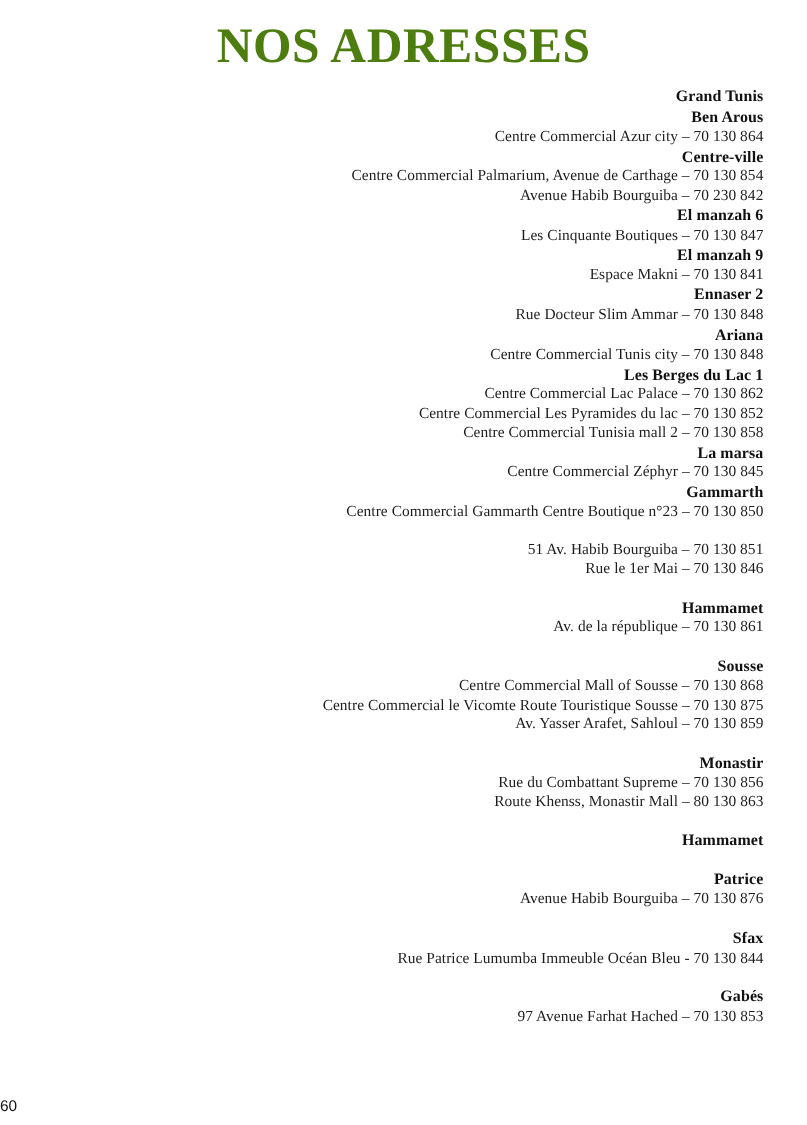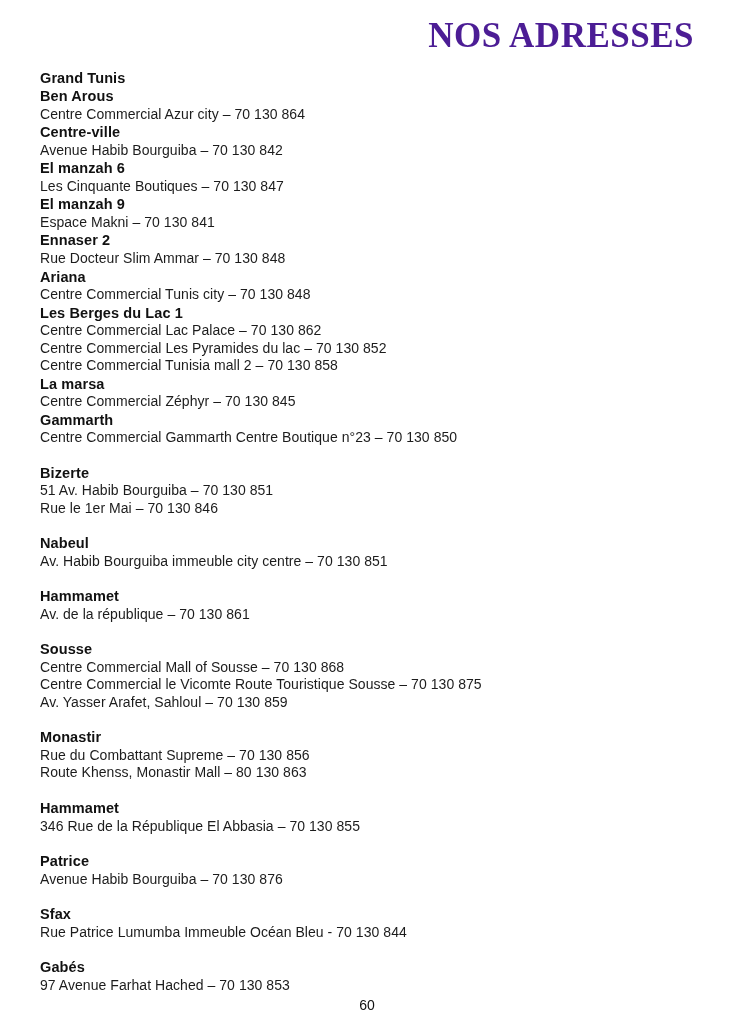--- a/index.html
+++ b/index.html
@@ -15,34 +15,35 @@
     overflow: hidden;
   }
   .page {
     width: 734px;
     height: 1023px;
     box-sizing: border-box;
     padding: 10px 40px 0 40px;
     position: relative;
   }
   .doc-title {
-    text-align: right;
+    text-align: center;
     font-family: "Liberation Serif", serif;
     font-weight: bold;
-    font-size: 35px;
+    font-size: 45px;
     letter-spacing: 0.5px;
-    color: #4c1d95;
+    color: #4d7c0f;
     margin: 8px 0 14px 0;
     line-height: 1.05;
   }
   .sections {
     display: block;
   }
   .section {
-    text-align: left;
+    text-align: right;
+    font-family: Liberation Serif, serif;
   }
   .section.spaced {
     margin-top: 17px;
   }
   .city {
     font-weight: bold;
     font-size: 14.5px;
     line-height: 1.28;
     color: #111111;
     letter-spacing: 0.1px;
@@ -51,21 +52,20 @@
     font-size: 14px;
     line-height: 1.25;
     color: #1c1c1c;
     letter-spacing: 0.05px;
   }
   .page-number {
     position: absolute;
     left: 0;
     right: 0;
     bottom: 10px;
-    text-align: center;
     font-size: 14px;
     color: #111111;
   }
 </style>
 </head>
 <body>
 
 <div class="page">
 
   <h1 class="doc-title">NOS ADRESSES</h1>
@@ -73,21 +73,22 @@
   <div class="sections">
       <div class="section">
         <div class="city">Grand Tunis</div>
       </div>
       <div class="section">
         <div class="city">Ben Arous</div>
         <div class="addr">Centre Commercial Azur city – 70 130 864</div>
       </div>
       <div class="section">
         <div class="city">Centre-ville</div>
-        <div class="addr">Avenue Habib Bourguiba – 70 130 842</div>
+        <div class="addr">Centre Commercial Palmarium, Avenue de Carthage – 70 130 854</div>
+        <div class="addr">Avenue Habib Bourguiba – 70 230 842</div>
       </div>
       <div class="section">
         <div class="city">El manzah 6</div>
         <div class="addr">Les Cinquante Boutiques – 70 130 847</div>
       </div>
       <div class="section">
         <div class="city">El manzah 9</div>
         <div class="addr">Espace Makni – 70 130 841</div>
       </div>
       <div class="section">
@@ -108,46 +109,40 @@
       </div>
       <div class="section">
         <div class="city">La marsa</div>
         <div class="addr">Centre Commercial Zéphyr – 70 130 845</div>
       </div>
       <div class="section">
         <div class="city">Gammarth</div>
         <div class="addr">Centre Commercial Gammarth Centre Boutique n°23 – 70 130 850</div>
       </div>
       <div class="section spaced">
-        <div class="city">Bizerte</div>
         <div class="addr">51 Av. Habib Bourguiba – 70 130 851</div>
         <div class="addr">Rue le 1er Mai – 70 130 846</div>
-      </div>
-      <div class="section spaced">
-        <div class="city">Nabeul</div>
-        <div class="addr">Av. Habib Bourguiba immeuble city centre – 70 130 851</div>
       </div>
       <div class="section spaced">
         <div class="city">Hammamet</div>
         <div class="addr">Av. de la république – 70 130 861</div>
       </div>
       <div class="section spaced">
         <div class="city">Sousse</div>
         <div class="addr">Centre Commercial Mall of Sousse – 70 130 868</div>
         <div class="addr">Centre Commercial le Vicomte Route Touristique Sousse – 70 130 875</div>
         <div class="addr">Av. Yasser Arafet, Sahloul – 70 130 859</div>
       </div>
       <div class="section spaced">
         <div class="city">Monastir</div>
         <div class="addr">Rue du Combattant Supreme – 70 130 856</div>
         <div class="addr">Route Khenss, Monastir Mall – 80 130 863</div>
       </div>
       <div class="section spaced">
         <div class="city">Hammamet</div>
-        <div class="addr">346 Rue de la République El Abbasia – 70 130 855</div>
       </div>
       <div class="section spaced">
         <div class="city">Patrice</div>
         <div class="addr">Avenue Habib Bourguiba – 70 130 876</div>
       </div>
       <div class="section spaced">
         <div class="city">Sfax</div>
         <div class="addr">Rue Patrice Lumumba Immeuble Océan Bleu - 70 130 844</div>
       </div>
       <div class="section spaced">

